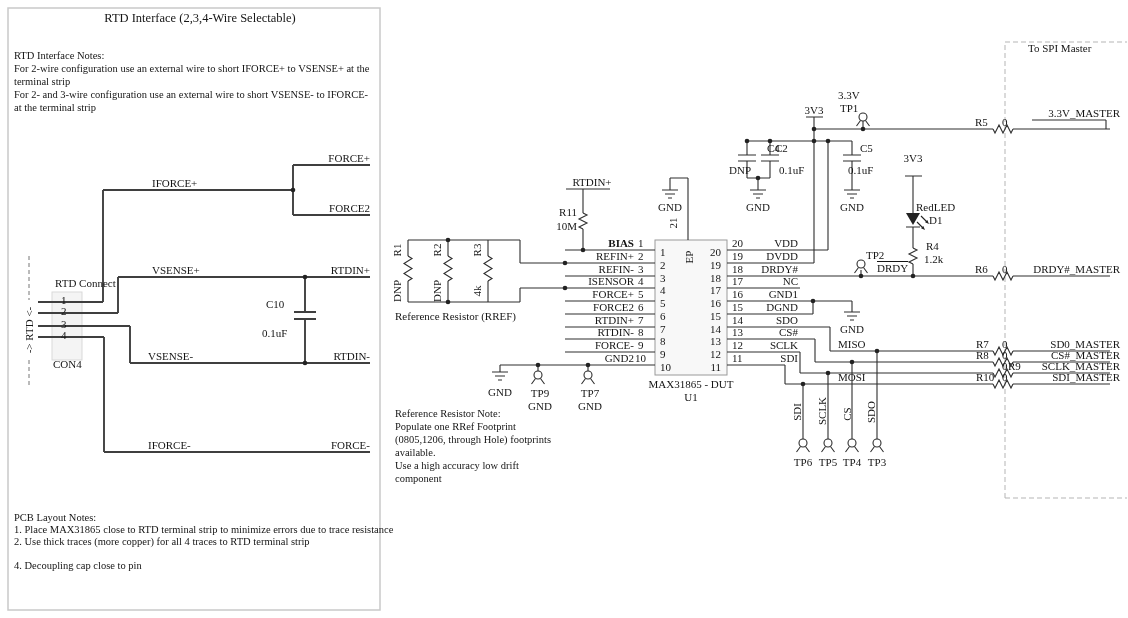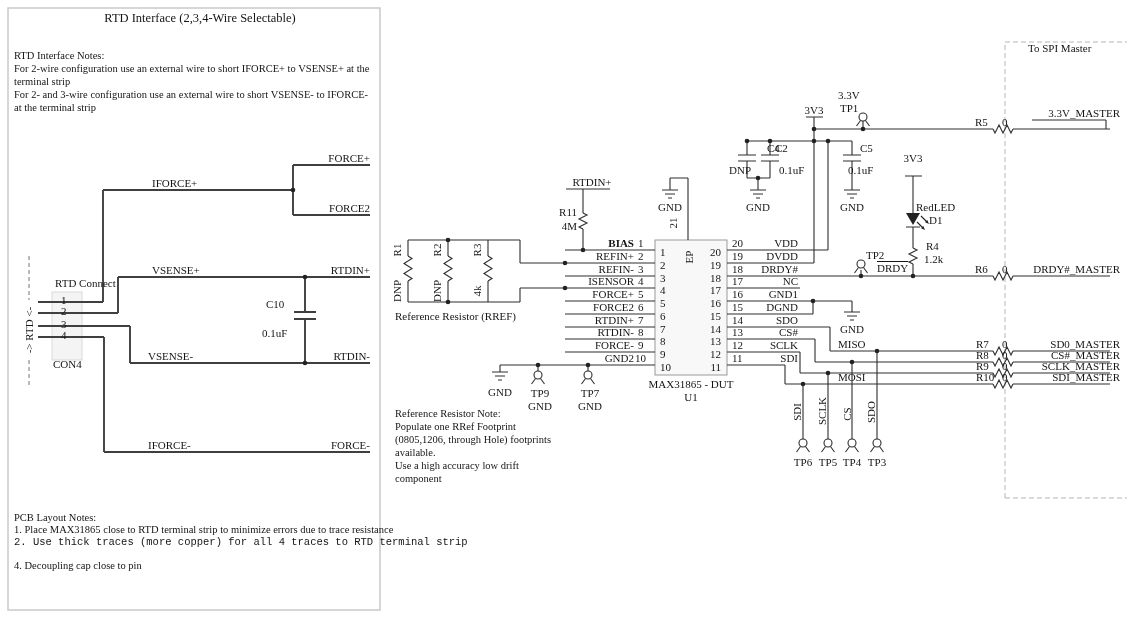--- a/index.html
+++ b/index.html
@@ -158,21 +158,21 @@
 </svg>
 
 <div class="p t c" style="left:200px;top:12px;">RTD Interface (2,3,4-Wire Selectable)</div>
 <div class="p s" style="left:14px;top:50px;">RTD Interface Notes:</div>
 <div class="p s" style="left:14px;top:63px;">For 2-wire configuration use an external wire to short IFORCE+ to VSENSE+ at the</div>
 <div class="p s" style="left:14px;top:76px;">terminal strip</div>
 <div class="p s" style="left:14px;top:89px;">For 2- and 3-wire configuration use an external wire to short VSENSE- to IFORCE-</div>
 <div class="p s" style="left:14px;top:102px;">at the terminal strip</div>
 <div class="p s" style="left:14px;top:512px;">PCB Layout Notes:</div>
 <div class="p s" style="left:14px;top:524px;">1. Place MAX31865 close to RTD terminal strip to minimize errors due to trace resistance</div>
-<div class="p s" style="left:14px;top:536px;font-family:Liberation Mono, monospace;">2. Use thick traces (more copper) for all 4 traces to RTD terminal strip</div>
+<div class="p s" style="left:14px;top:536px;">2. Use thick traces (more copper) for all 4 traces to RTD terminal strip</div>
 <div class="p s" style="left:14px;top:560px;">4. Decoupling cap close to pin</div>
 
 <div class="p" style="left:152px;top:177px;">IFORCE+</div>
 <div class="p e" style="left:370px;top:152px;">FORCE+</div>
 <div class="p e" style="left:370px;top:202px;">FORCE2</div>
 <div class="p" style="left:152px;top:264px;">VSENSE+</div>
 <div class="p e" style="left:370px;top:264px;">RTDIN+</div>
 <div class="p" style="left:148px;top:350px;">VSENSE-</div>
 <div class="p e" style="left:370px;top:350px;">RTDIN-</div>
 <div class="p" style="left:148px;top:439px;">IFORCE-</div>
@@ -196,21 +196,21 @@
 <div class="p r" style="left:477px;top:291px;">4k</div>
 <div class="p" style="left:395px;top:310px;">Reference Resistor (RREF)</div>
 <div class="p s" style="left:395px;top:408px;">Reference Resistor Note:</div>
 <div class="p s" style="left:395px;top:421px;">Populate one RRef Footprint</div>
 <div class="p s" style="left:395px;top:434px;">(0805,1206, through Hole) footprints</div>
 <div class="p s" style="left:395px;top:447px;">available.</div>
 <div class="p s" style="left:395px;top:460px;">Use a high accuracy low drift</div>
 <div class="p s" style="left:395px;top:473px;">component</div>
 <div class="p c" style="left:592px;top:176px;">RTDIN+</div>
 <div class="p e" style="left:577px;top:206px;">R11</div>
-<div class="p e" style="left:577px;top:220px;">4M</div>
+<div class="p e" style="left:577px;top:220px;">10M</div>
 
 <div class="p e" style="left:634px;top:237px;font-weight:bold;">BIAS</div>
 <div class="p e" style="left:634px;top:250px;">REFIN+</div>
 <div class="p e" style="left:634px;top:263px;">REFIN-</div>
 <div class="p e" style="left:634px;top:275px;">ISENSOR</div>
 <div class="p e" style="left:634px;top:288px;">FORCE+</div>
 <div class="p e" style="left:634px;top:301px;">FORCE2</div>
 <div class="p e" style="left:634px;top:314px;">RTDIN+</div>
 <div class="p e" style="left:634px;top:326px;">RTDIN-</div>
 <div class="p e" style="left:634px;top:339px;">FORCE-</div>
@@ -309,21 +309,21 @@
 <div class="p e" style="left:1120px;top:107px;">3.3V_MASTER</div>
 <div class="p" style="left:975px;top:263px;">R6</div>
 <div class="p" style="left:1002px;top:263px;">0</div>
 <div class="p e" style="left:1120px;top:263px;">DRDY#_MASTER</div>
 <div class="p" style="left:976px;top:338px;">R7</div>
 <div class="p" style="left:1002px;top:338px;">0</div>
 <div class="p e" style="left:1120px;top:338px;">SD0_MASTER</div>
 <div class="p" style="left:976px;top:349px;">R8</div>
 <div class="p" style="left:1002px;top:349px;">0</div>
 <div class="p e" style="left:1120px;top:349px;">CS#_MASTER</div>
-<div class="p" style="left:976px;top:360px;">R9</div>
+<div class="p" style="left:1008px;top:360px;">R9</div>
 <div class="p" style="left:1002px;top:360px;">0</div>
 <div class="p e" style="left:1120px;top:360px;">SCLK_MASTER</div>
 <div class="p" style="left:976px;top:371px;">R10</div>
 <div class="p" style="left:1002px;top:371px;">0</div>
 <div class="p e" style="left:1120px;top:371px;">SDI_MASTER</div>
 
 <div class="p r" style="left:797px;top:412px;">SDI</div>
 <div class="p r" style="left:822px;top:411px;">SCLK</div>
 <div class="p r" style="left:847px;top:414px;">CS</div>
 <div class="p r" style="left:871px;top:412px;">SDO</div>

